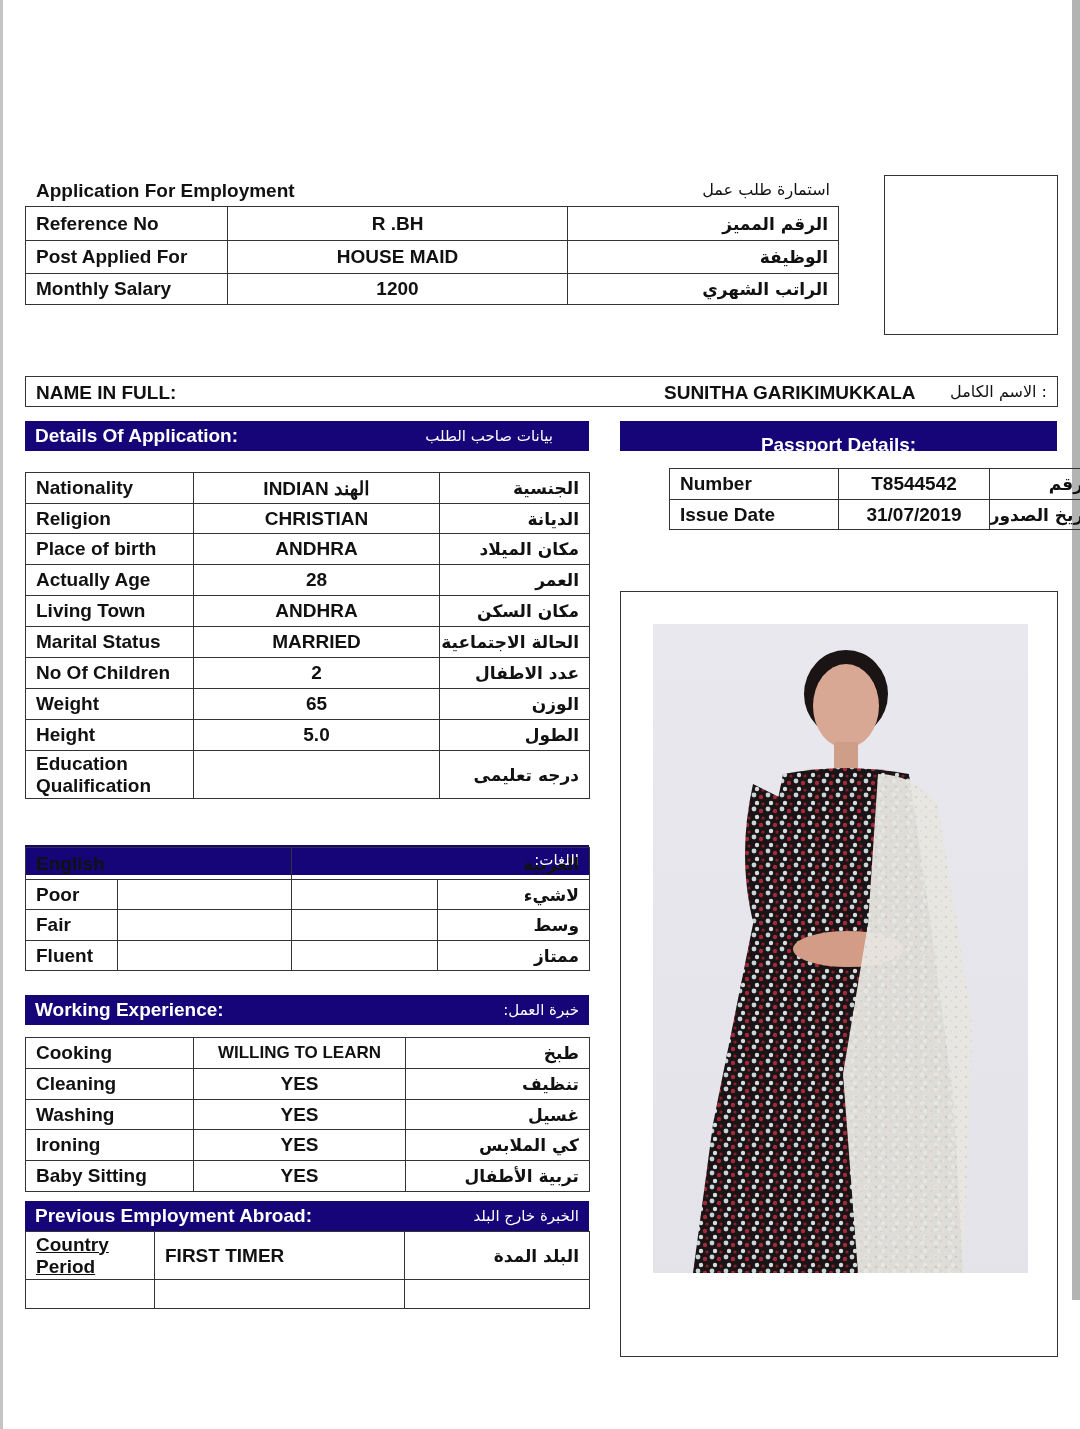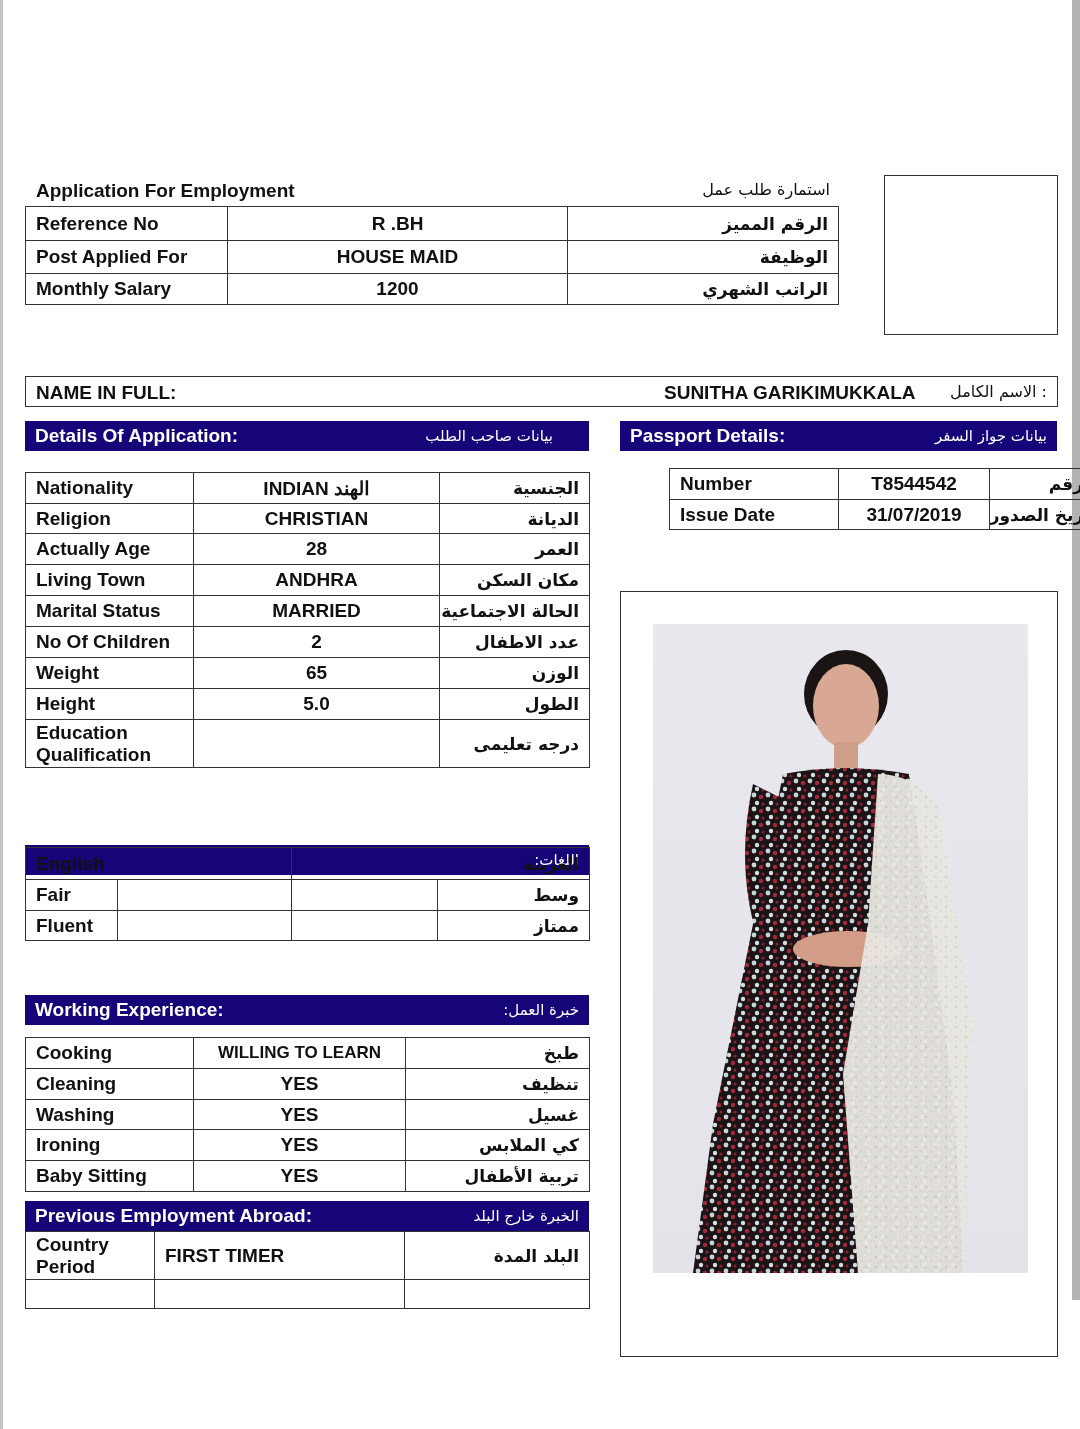--- a/index.html
+++ b/index.html
@@ -61,41 +61,46 @@
   <span class="abs" style="left:10px; top:5px; font-size:19px;">NAME IN FULL:</span>
   <span class="abs" style="left:638px; top:5px; font-size:19px;">SUNITHA GARIKIMUKKALA</span>
   <span class="abs ar-text" style="right:10px; top:5px; font-size:16px;">:  الاسم الكامل</span>
 </div>
 
 <div class="bar" style="left:25px; top:421px; width:564px;">
   <span>Details Of Application:</span>
   <span class="ar-text" style="margin-right:26px;">بيانات صاحب الطلب</span>
 </div>
 
-<div class="bar" style="left:620px; top:421px; width:437px;">
+<div class="bar" style="left:620px; top:421px; width:437px;flex-direction:column;">
   <span>Passport Details:</span>
   <span class="ar-text">بيانات جواز السفر</span>
 </div>
 
 <table style="left:25px; top:472px; width:564px;">
   <colgroup>
       <col style="width:168px">
       <col style="width:246px">
       <col style="width:150px">
     </colgroup>
   <tbody>
       <tr style="height:31px">
     <td>Nationality</td>
     <td class="c">INDIAN الهند</td>
     <td class="ar">الجنسية</td>
   </tr>
   <tr style="height:30px">
     <td>Religion</td>
     <td class="c">CHRISTIAN</td>
     <td class="ar">الديانة</td>
+  </tr>
+  <tr style="height:31px">
+    <td>Place of birth</td>
+    <td class="c">ANDHRA</td>
+    <td class="ar">مكان الميلاد</td>
   </tr>
   <tr style="height:31px">
     <td>Actually Age</td>
     <td class="c">28</td>
     <td class="ar">العمر</td>
   </tr>
   <tr style="height:31px">
     <td>Living Town</td>
     <td class="c">ANDHRA</td>
     <td class="ar">مكان السكن</td>
@@ -160,20 +165,26 @@
       <col style="width:92px">
       <col style="width:174px">
       <col style="width:146px">
       <col style="width:152px">
     </colgroup>
   <tbody>
       <tr style="height:32px">
     <td colspan="2">English</td>
     <td colspan="2" class="ar">العربية</td>
   </tr>
+  <tr style="height:30px">
+    <td>Poor</td>
+    <td></td>
+    <td></td>
+    <td class="ar">لاشيء</td>
+  </tr>
   <tr style="height:31px">
     <td>Fair</td>
     <td></td>
     <td></td>
     <td class="ar">وسط</td>
   </tr>
   <tr style="height:30px">
     <td>Fluent</td>
     <td></td>
     <td></td>
@@ -228,21 +239,21 @@
 </div>
 
 <table style="left:25px; top:1231px; width:564px;">
   <colgroup>
       <col style="width:129px">
       <col style="width:250px">
       <col style="width:185px">
     </colgroup>
   <tbody>
       <tr style="height:48px">
-    <td style="line-height:22px;">
+    <td style="line-height:22px;text-decoration:underline;">
       <div>Country</div>
       <div>Period</div>
     </td>
     <td>FIRST TIMER</td>
     <td class="ar">البلد المدة</td>
   </tr>
   <tr style="height:29px">
     <td></td>
     <td></td>
     <td></td>

